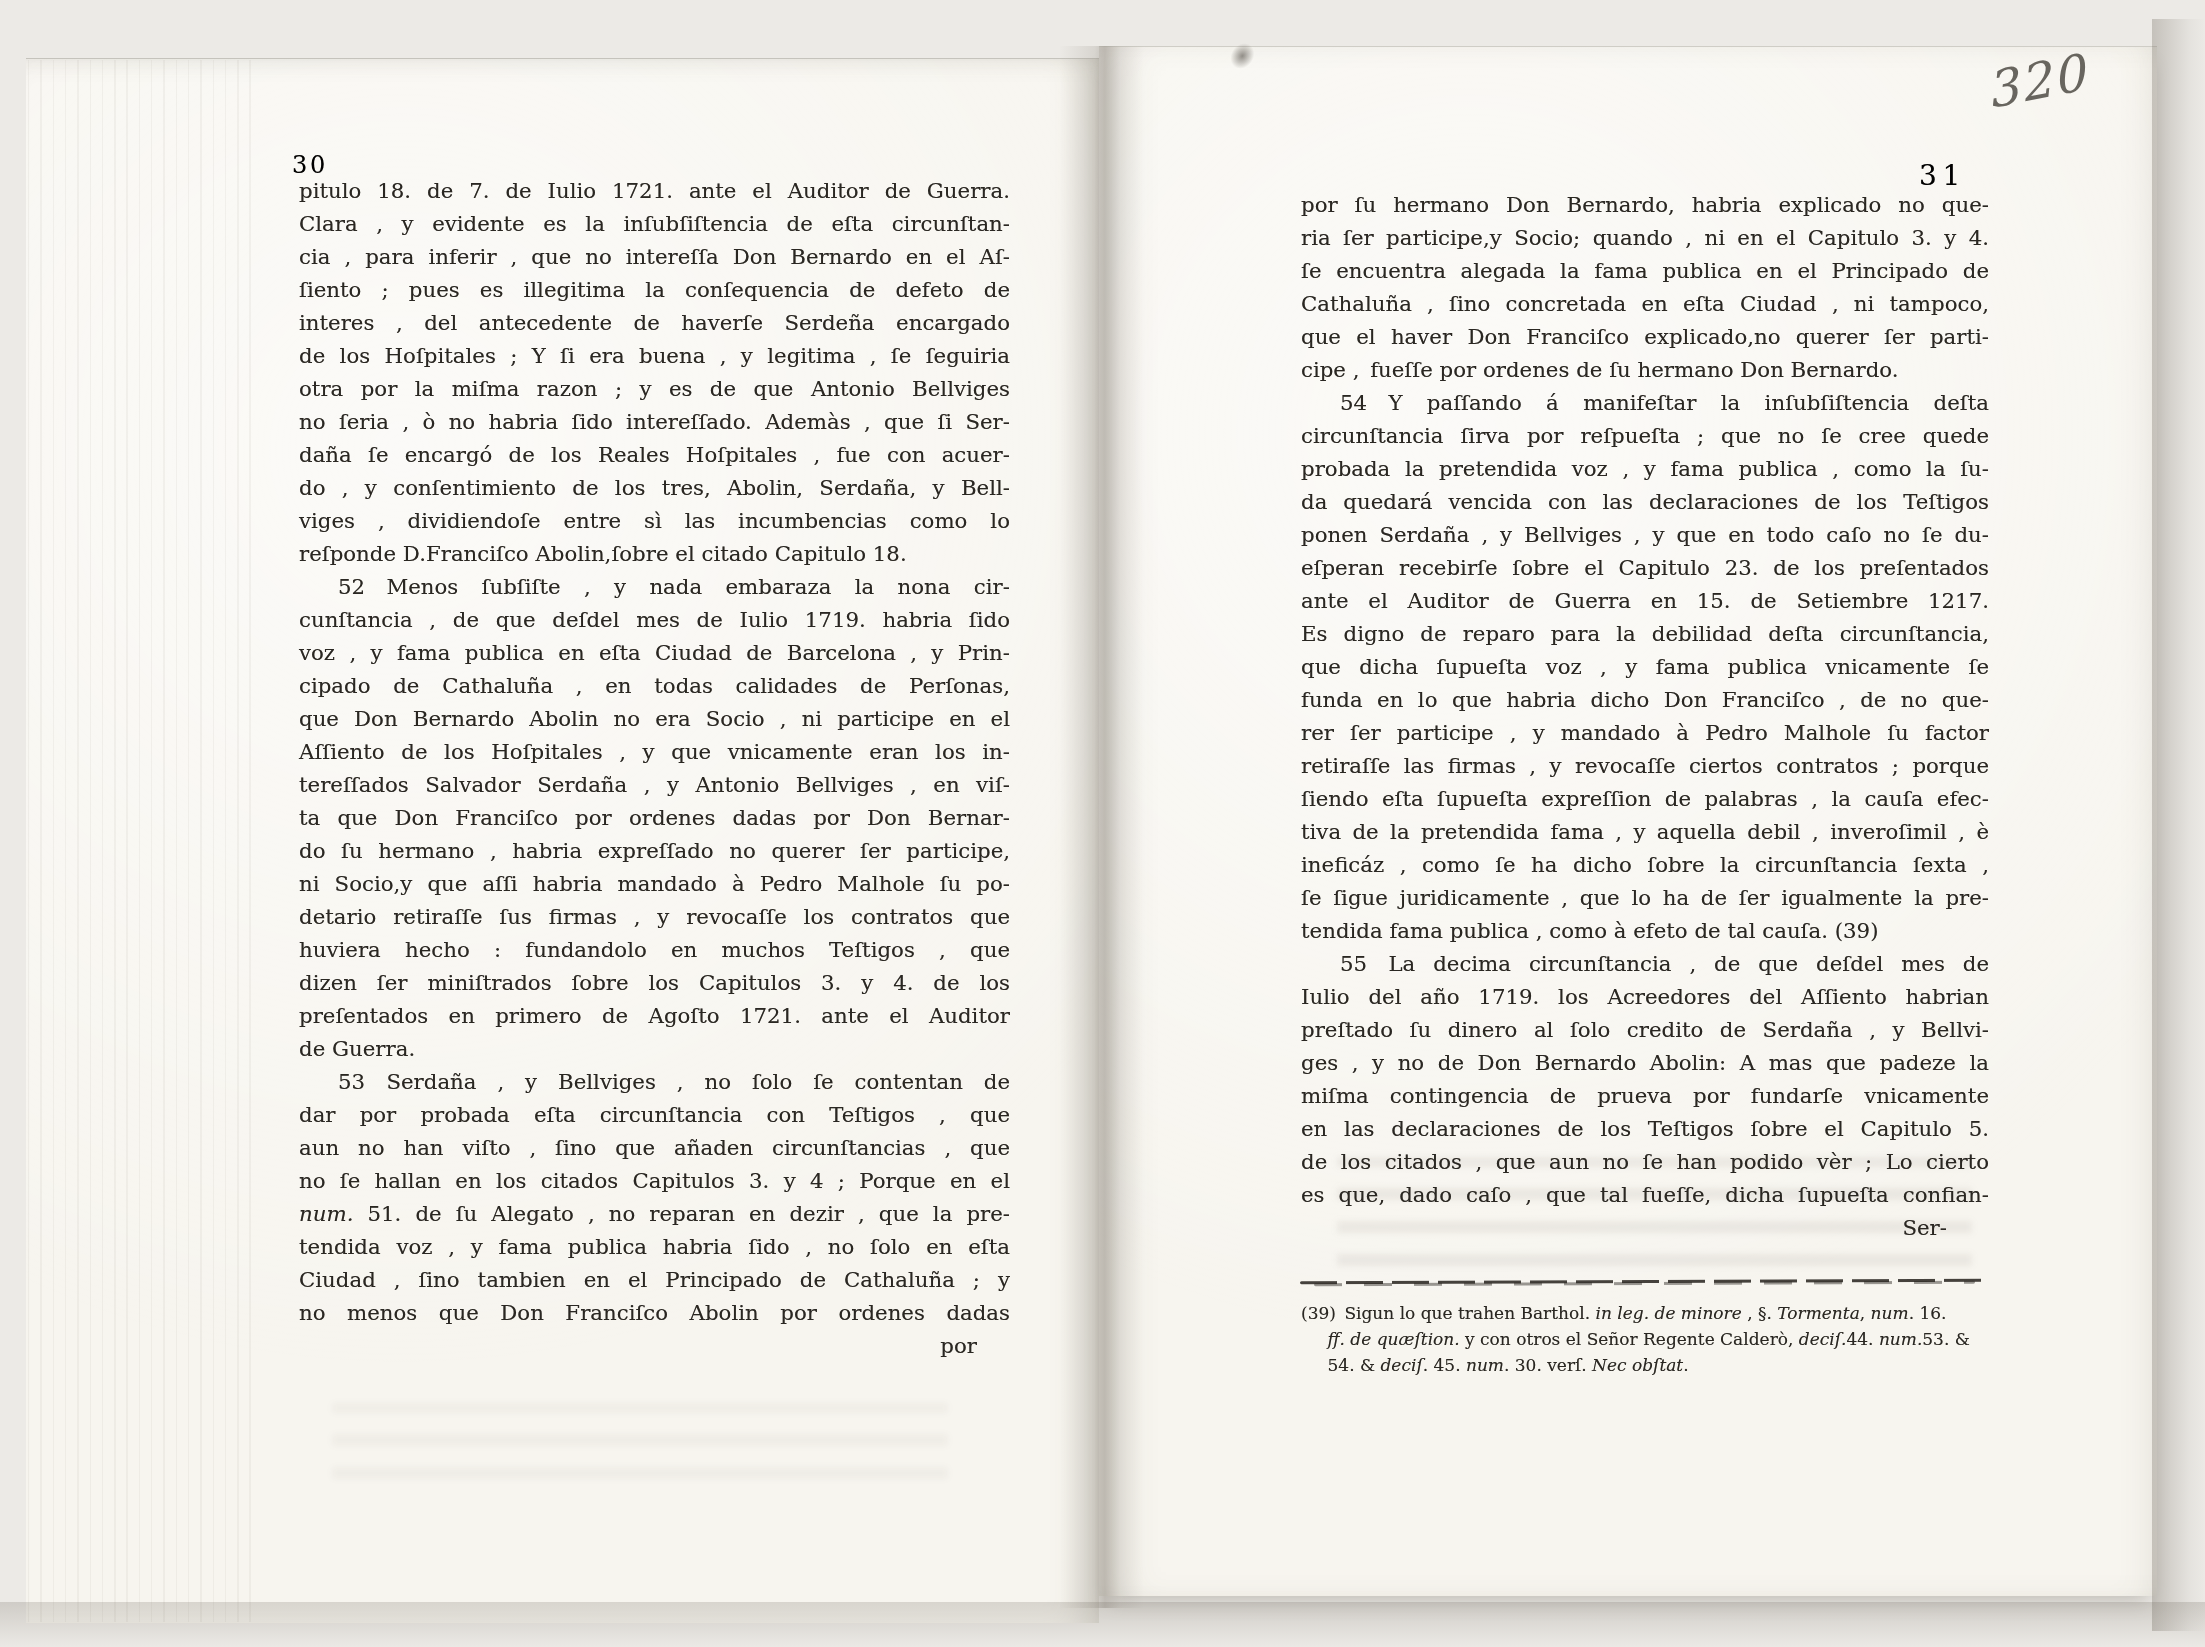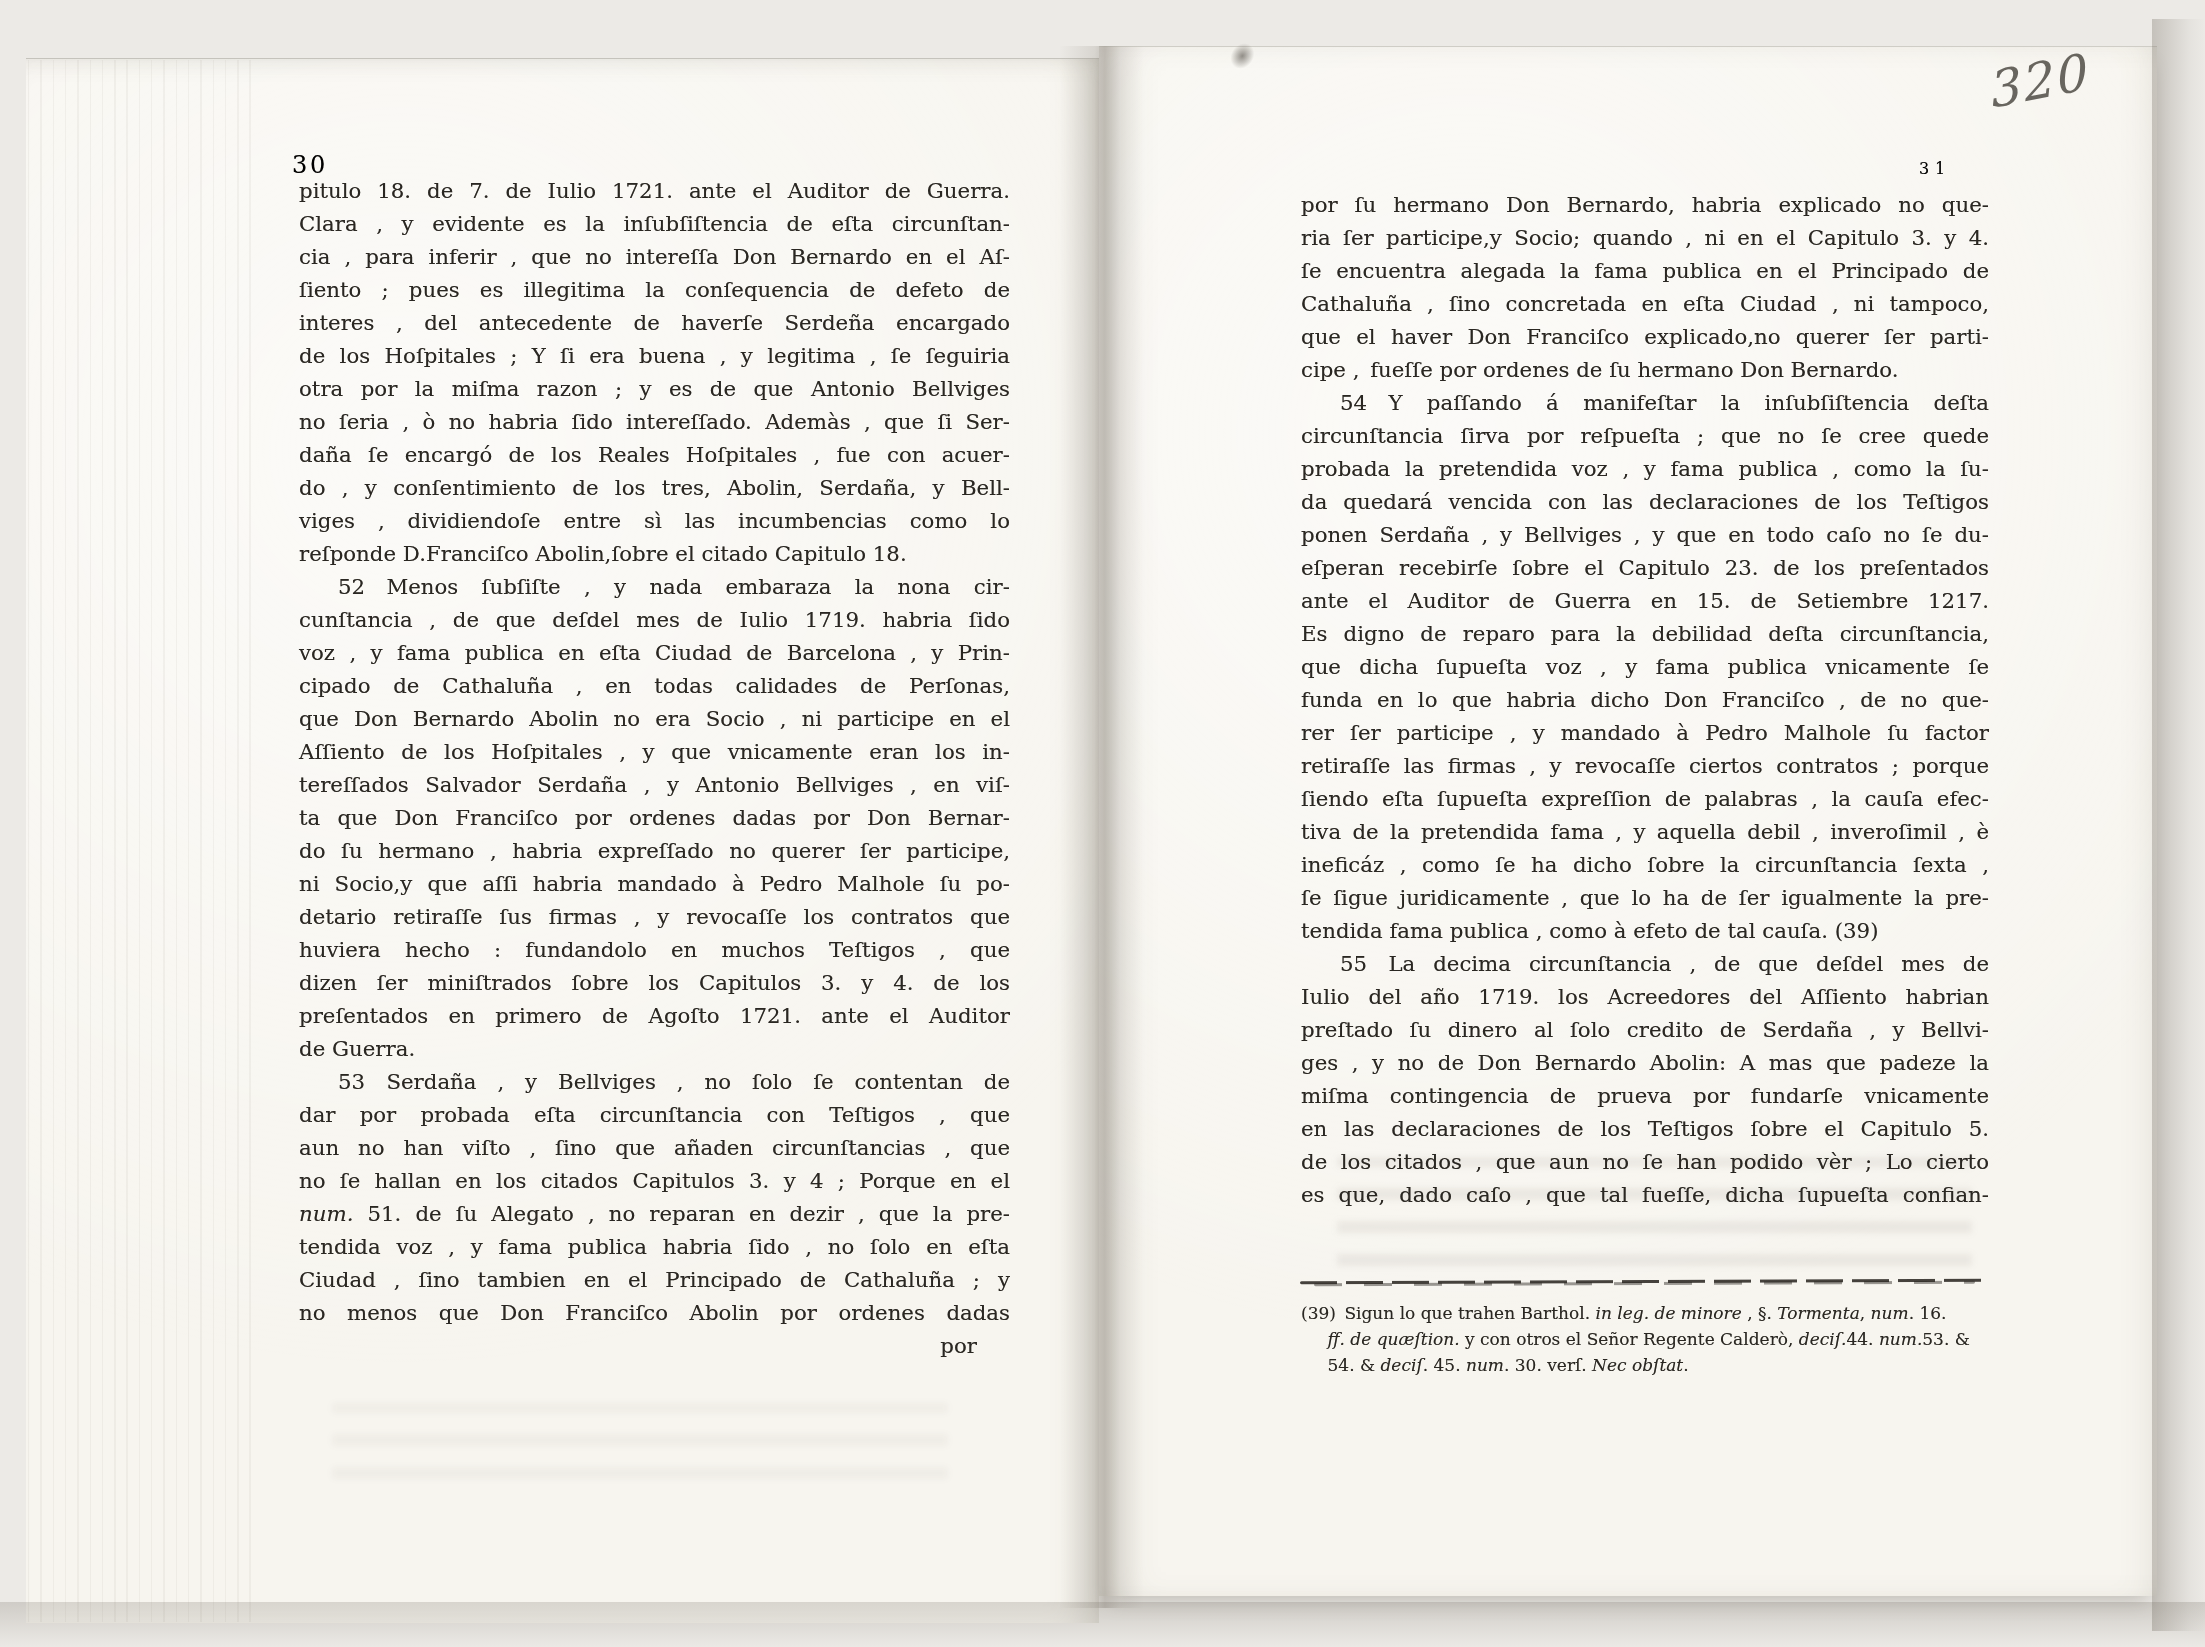--- a/index.html
+++ b/index.html
@@ -63,21 +63,21 @@
   }
   .ghost.g1{left:1337px;top:1157px;width:635px;height:109px;}
   .ghost.g2{left:332px;top:1403px;width:616px;height:76px;opacity:.6;}
 
   
   .pagenum{
     position:absolute;font-size:24px;color:#000000;
     letter-spacing:2.8px;text-shadow:0 0 0.5px rgba(42,39,34,.45);
   }
   .pagenum.left{left:292px;top:151px;}
-  .pagenum.right{left:1919px;top:159px;font-size:16px;letter-spacing:5.7px;}
+  .pagenum.right{left:1919px;top:159px;font-size:28px;letter-spacing:5.7px;}
   .annotation{
     position:absolute;left:1990px;top:52px;
     font-size:50px;font-style:italic;color:#55524b;
     transform:rotate(-11deg) skewX(-6deg);
     letter-spacing:1.9px;opacity:.88;
   }
   .column{
     position:absolute;
     font-size:21.3px;
     text-shadow:0 0 0.5px rgba(42,39,34,.42);
@@ -209,20 +209,21 @@
         <div class="tl last">tendida fama publica , como à efeto de tal cauſa. (39)</div>
         <div class="tl ind">55  La decima circunſtancia , de que deſdel mes de</div>
         <div class="tl">Iulio del año 1719. los Acreedores del Aſſiento habrian</div>
         <div class="tl">preſtado ſu dinero al ſolo credito de Serdaña , y Bellvi-</div>
         <div class="tl">ges , y no de Don Bernardo Abolin: A mas que padeze la</div>
         <div class="tl">miſma contingencia de prueva por fundarſe vnicamente</div>
         <div class="tl">en las declaraciones de los Teſtigos ſobre el Capitulo 5.</div>
         <div class="tl">de los citados , que aun no ſe han podido vèr ; Lo cierto</div>
         <div class="tl">es que, dado caſo , que tal fueſſe, dicha ſupueſta confian-</div>
       </div>
+    <div class="catchline catch-right">Ser-</div>
   </div>
 
   <div class="rule"></div>
 
   <div class="footnote">
     <div>
         <div class="tl"><span>(39) Sigun lo que trahen Barthol. </span><span class="it">in leg. de minore</span><span> , §. </span><span class="it">Tormenta</span><span>, </span><span class="it">num</span><span>. 16.</span></div>
         <div class="tl cont"><span class="it">ff. de quæſtion.</span><span> y con otros el Señor Regente Calderò, </span><span class="it">deciſ.</span><span>44. </span><span class="it">num.</span><span>53. &amp; </span></div>
         <div class="tl cont"><span>54. &amp; </span><span class="it">deciſ</span><span>. 45. </span><span class="it">num</span><span>. 30. verſ. </span><span class="it">Nec obſtat</span><span>.</span></div>
       </div>

